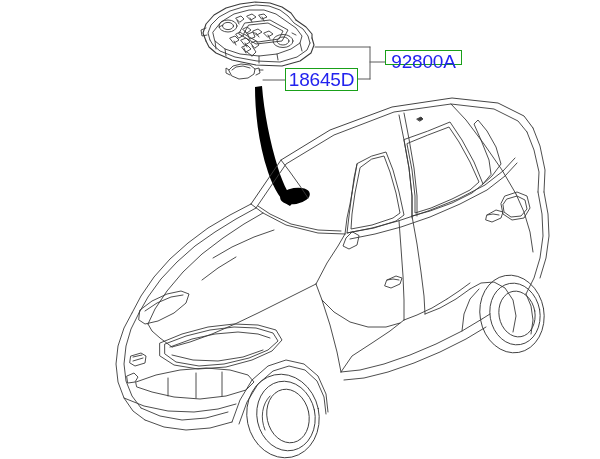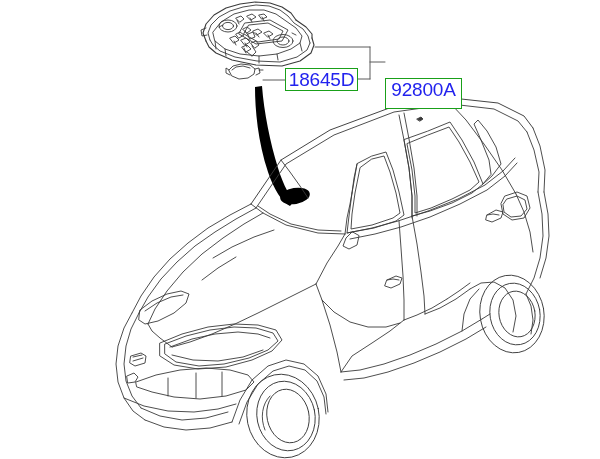--- a/index.html
+++ b/index.html
@@ -36,22 +36,21 @@
     line-height: 21px;
     letter-spacing: -0.2px;
     text-align: center;
     white-space: nowrap;
     padding: 0 2px;
   }
   #callout-92800A {
     left: 385px;
     top: 50px;
     width: 77px;
-    height: 31px;
-    margin-top: 28px;
+    height: 15px;
   }
   #callout-18645D {
     left: 285px;
     top: 68px;
     width: 73px;
     height: 23px;
   }
 </style>
 </head>
 <body>

